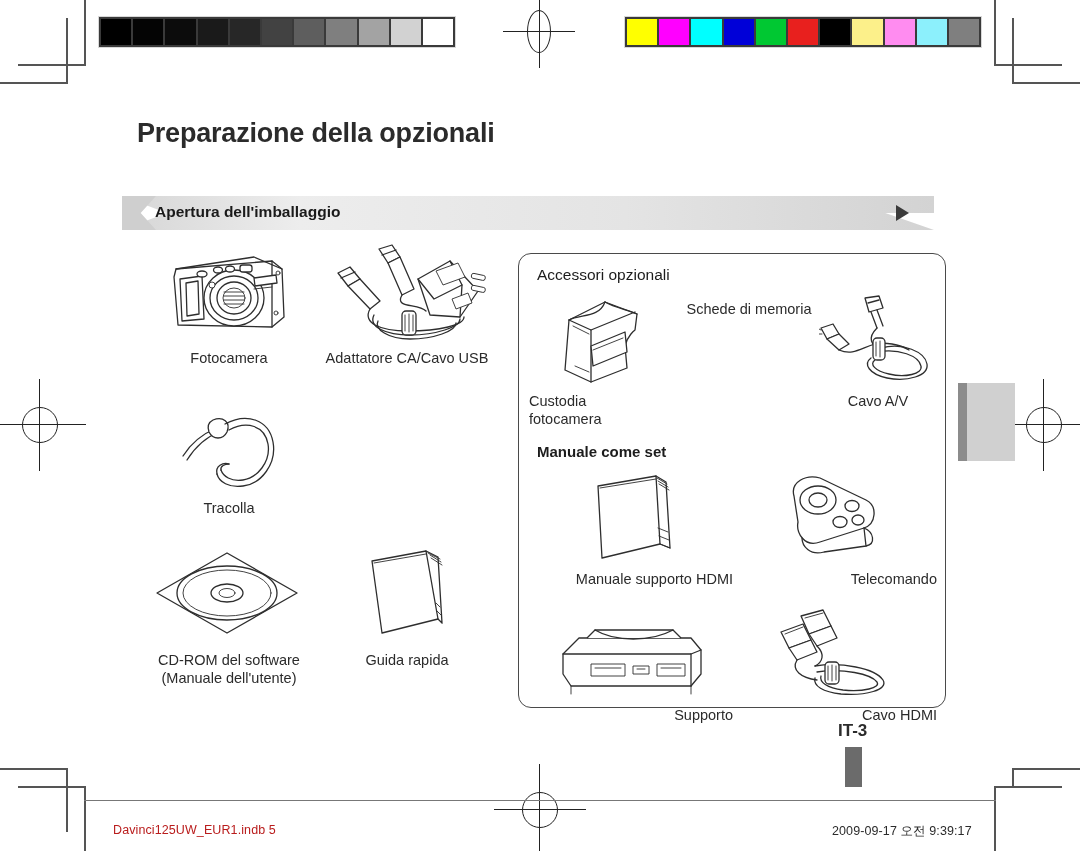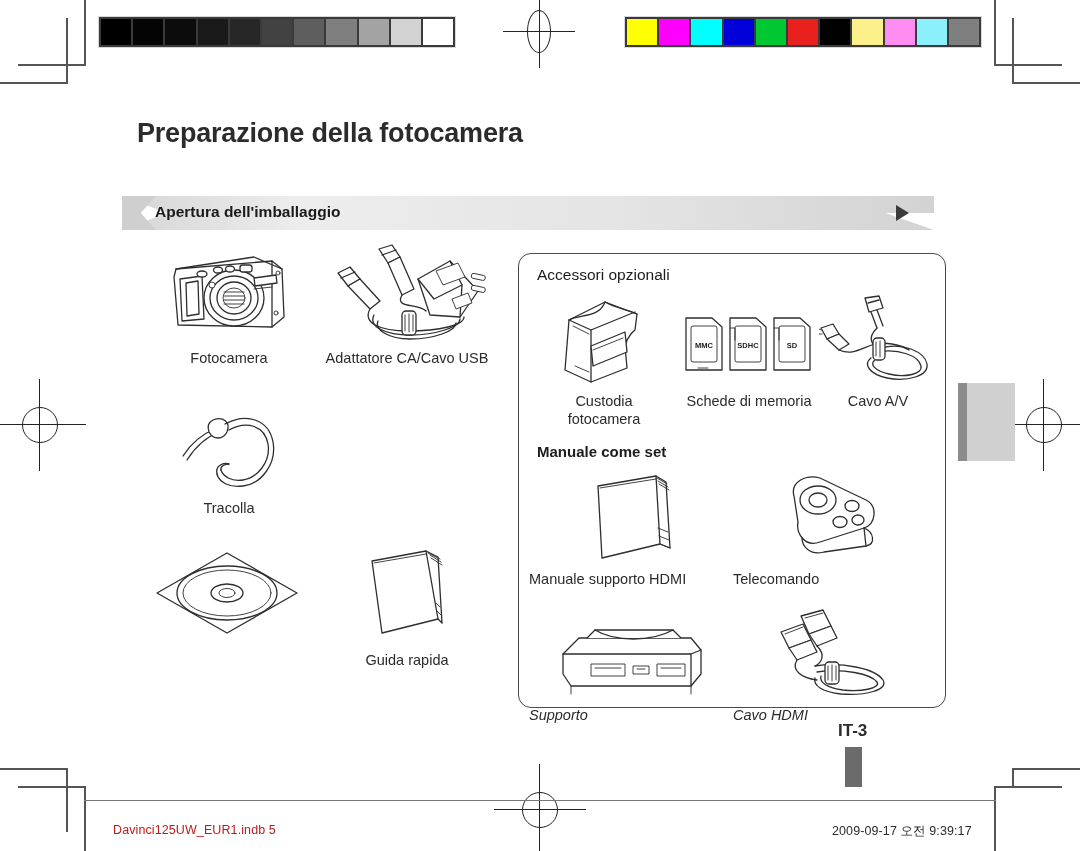--- a/index.html
+++ b/index.html
@@ -53,28 +53,28 @@
   .cell{width:178px;text-align:center;}
   .art{height:100px;display:flex;align-items:flex-end;justify-content:center;}
   .cap{font-size:14.5px;color:#2b2b2b;line-height:18px;margin-top:6px;}
 
   .opt-box{position:absolute;left:518px;top:253px;width:428px;height:455px;
      border:1.6px solid #4a4a4a;border-radius:13px;box-sizing:border-box;background:#fff;}
   .opt-title{position:absolute;left:18px;top:12px;font-size:15.5px;color:#1c1c1c;}
   .set-title{position:absolute;left:18px;top:189px;font-size:15px;font-weight:700;color:#1c1c1c;}
 
   .opt-row1{position:absolute;left:10px;top:40px;width:408px;display:flex;}
-  .opt-row1 .c1{width:150px;text-align:center;}
+  .opt-row1 .c1{width:150px;text-align:left;}
   .opt-row1 .c2{width:140px;text-align:center;}
   .opt-row1 .c3{width:118px;text-align:center;}
   .opt-art{height:92px;display:flex;align-items:flex-end;justify-content:center;}
 
   .set-grid{position:absolute;left:10px;top:212px;width:408px;}
   .set-grid .srow{display:flex;}
-  .set-grid .scell{width:204px;text-align:left;}
+  .set-grid .scell{width:204px;text-align:right;}
   .set-art{height:98px;display:flex;align-items:flex-end;justify-content:center;}
 
   svg{display:block;}
   .ln{fill:none;stroke:#2e2e2e;stroke-width:1.3;stroke-linejoin:round;stroke-linecap:round;}
   .ln-t{fill:none;stroke:#2e2e2e;stroke-width:0.9;stroke-linejoin:round;stroke-linecap:round;}
   .fl{fill:#fff;stroke:#2e2e2e;stroke-width:1.3;stroke-linejoin:round;}
   .fl-t{fill:#fff;stroke:#2e2e2e;stroke-width:0.9;stroke-linejoin:round;}
   .cardtxt{font-family:"Liberation Sans",sans-serif;font-size:7.5px;font-weight:700;fill:#1c1c1c;}
 </style>
 </head>
@@ -152,21 +152,21 @@
       <div class="sw" style="background: rgb(0, 0, 216); flex: 1 1 0px;"></div>
       <div class="sw" style="background: rgb(0, 200, 50); flex: 1 1 0px;"></div>
       <div class="sw" style="background: rgb(232, 32, 30); flex: 1 1 0px;"></div>
       <div class="sw" style="background: rgb(0, 0, 0); flex: 1 1 0px;"></div>
       <div class="sw" style="background: rgb(252, 240, 138); flex: 1 1 0px;"></div>
       <div class="sw" style="background: rgb(255, 140, 240); flex: 1 1 0px;"></div>
       <div class="sw" style="background: rgb(140, 240, 252); flex: 1 1 0px;"></div>
       <div class="sw" style="background: rgb(127, 127, 127); flex: 1 1 0px;"></div>
     </div>
 
-  <div class="title">Preparazione della fotocamera</div>
+  <div class="title">Preparazione della opzionali</div>
 
   <div class="sec-bar">
     <div class="bg"></div>
     <div class="lead"></div>
     <div class="lbl">Apertura dell'imballaggio</div>
     <div class="arw"></div>
   </div>
 
   <div class="lang-tab">
     <div class="edge"></div>
@@ -253,20 +253,24 @@
       <div class="cell">
         <div class="art">
           <svg width="160" height="100" viewBox="0 0 160 100">
             <path class="fl" d="M78 8 L148 48 L78 88 L8 48 Z"></path>
             <ellipse class="fl" cx="78" cy="48" rx="50" ry="27"></ellipse>
             <ellipse class="ln-t" cx="78" cy="48" rx="44" ry="23"></ellipse>
             <ellipse class="fl" cx="78" cy="48" rx="16" ry="9"></ellipse>
             <ellipse class="ln-t" cx="78" cy="48" rx="8" ry="4.5"></ellipse>
           </svg>
         </div>
+        <div class="cap">
+          <div>CD-ROM del software</div>
+          <div>(Manuale dell'utente)</div>
+        </div>
       </div>
 
       <div class="cell">
         <div class="art">
           <svg width="110" height="100" viewBox="0 0 110 100">
             <path class="fl" d="M20 16 L74 6 L86 74 L30 88 Z"></path>
             <path class="ln" d="M74 6 L86 12 L90 78 L86 74"></path>
             <path class="ln-t" d="M76 8 L88 14 M78 10 L89 17 M79 13 L90 20"></path>
             <path class="ln-t" d="M86 74 L90 78 M85 66 L89 70 M84 58 L88 62"></path>
             <path class="ln-t" d="M22 18 L74 9"></path>
@@ -294,36 +298,20 @@
             <path class="ln-t" d="M44 56 L74 44"></path>
           </svg>
         </div>
         <div class="cap">
           <div>Custodia</div>
           <div>fotocamera</div>
         </div>
       </div>
 
       <div class="c2">
-        <div class="opt-art">
-          <svg width="134" height="92" viewBox="0 0 134 92">
-            <path class="fl" d="M4 24 L30 24 L40 33 L40 76 L4 76 Z"></path>
-            <rect class="fl-t" x="9" y="32" width="26" height="36" rx="2"></rect>
-            <text class="cardtxt" x="22" y="54" text-anchor="middle">MMC</text>
-            <path class="ln-t" d="M16 74 h10"></path>
-            <path class="fl" d="M48 24 L74 24 L84 33 L84 76 L48 76 Z"></path>
-            <rect class="fl-t" x="53" y="32" width="26" height="36" rx="2"></rect>
-            <text class="cardtxt" x="66" y="54" text-anchor="middle">SDHC</text>
-            <path class="ln-t" d="M48 34 h5 v12"></path>
-            <path class="fl" d="M92 24 L118 24 L128 33 L128 76 L92 76 Z"></path>
-            <rect class="fl-t" x="97" y="32" width="26" height="36" rx="2"></rect>
-            <text class="cardtxt" x="110" y="54" text-anchor="middle">SD</text>
-            <path class="ln-t" d="M92 34 h5 v12"></path>
-          </svg>
-        </div>
         <div class="cap">Schede di memoria</div>
       </div>
 
       <div class="c3">
         <div class="opt-art">
           <svg width="118" height="92" viewBox="0 0 118 92">
             <path class="fl" d="M46 4 L60 2 L64 14 L50 18 Z"></path>
             <path class="ln" d="M49 9 L60 6"></path>
             <path class="ln" d="M52 18 L58 34 M58 16 L64 32"></path>
             <path class="fl" d="M2 34 L14 30 L20 40 L8 45 Z"></path>
@@ -368,21 +356,21 @@
               <ellipse class="fl" cx="38" cy="34" rx="9" ry="7"></ellipse>
               <ellipse class="fl" cx="72" cy="40" rx="7" ry="5.5"></ellipse>
               <ellipse class="fl" cx="60" cy="56" rx="7" ry="5.5"></ellipse>
               <ellipse class="fl" cx="78" cy="54" rx="6" ry="5"></ellipse>
             </svg>
           </div>
           <div class="cap">Telecomando</div>
         </div>
       </div>
 
-      <div class="srow" style="margin-top:14px;font-style:italic;">
+      <div class="srow" style="margin-top:14px;">
         <div class="scell">
           <div class="set-art">
             <svg width="160" height="92" viewBox="0 0 160 92">
               <path class="fl" d="M12 46 L28 30 L140 30 L150 42 L150 66 L140 78 L20 78 L12 66 Z"></path>
               <path class="ln" d="M12 46 L140 46 L150 42"></path>
               <path class="ln" d="M140 46 L140 78"></path>
               <path class="fl" d="M36 30 L44 22 L122 22 L130 30"></path>
               <path class="ln" d="M44 22 C64 34 100 34 122 22"></path>
               <path class="fl-t" d="M40 56 L74 56 L74 68 L40 68 Z"></path>
               <path class="fl-t" d="M82 58 L98 58 L98 66 L82 66 Z"></path>

